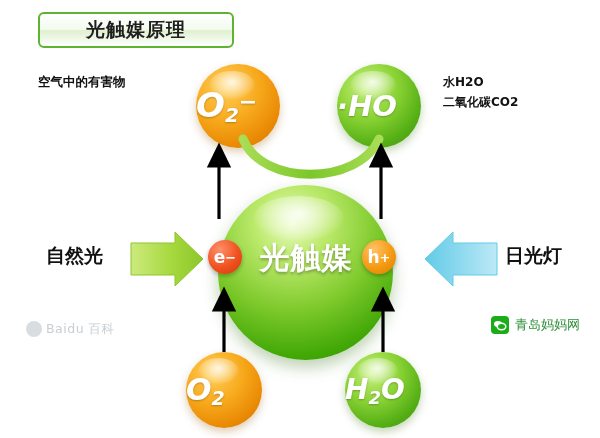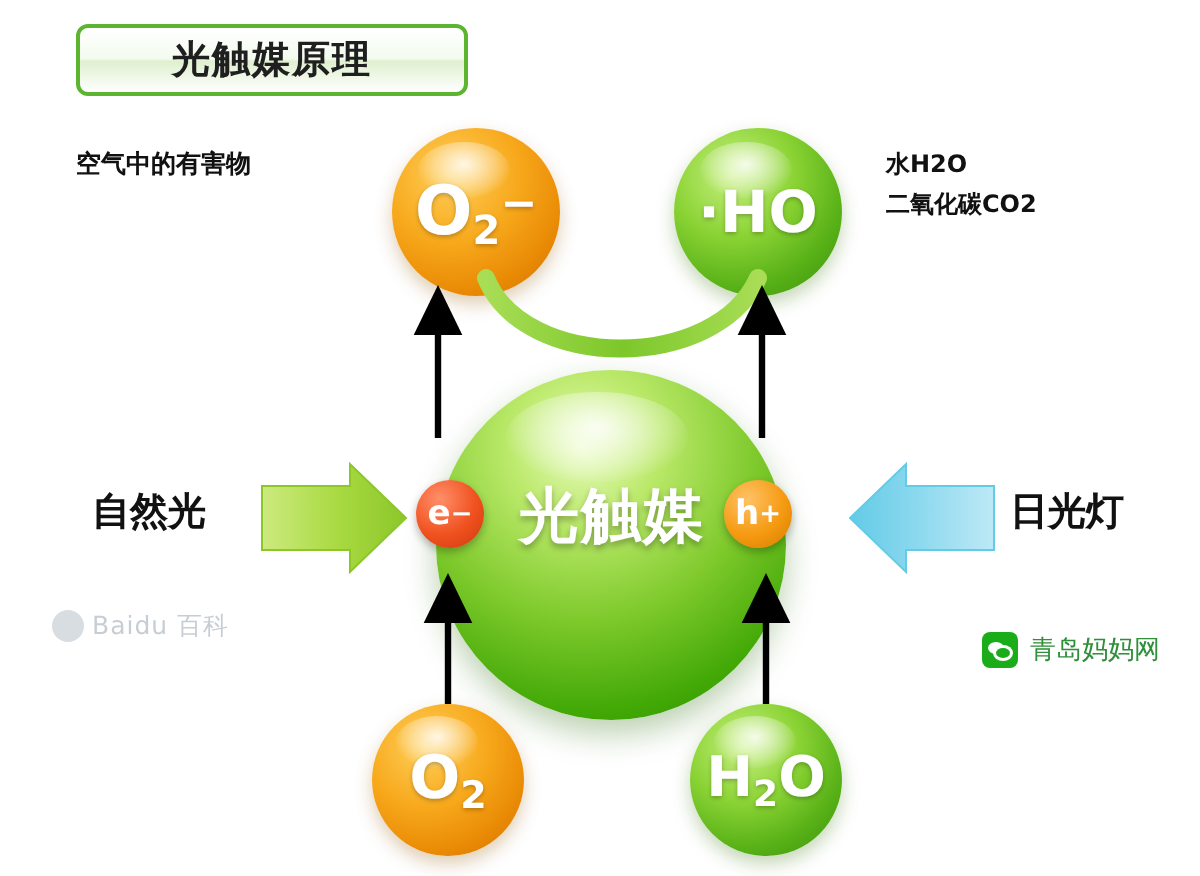--- a/index.html
+++ b/index.html
@@ -66,22 +66,22 @@
   }
   #label-sunlight { left: 46px; top: 243px; }
   #label-lamp { left: 505px; top: 243px; }
 
   
   .sphere {
     position: absolute;
     border-radius: 50%;
     display: flex;
     align-items: center;
-    justify-content: center;
     box-sizing: border-box;
+    font-style: italic;
   }
   .sphere .glyph {
     color: #ffffff;
     font-weight: bold;
     font-family: "DejaVu Sans", "Liberation Sans", sans-serif;
     text-shadow: 0 1px 2px rgba(0,0,0,0.25);
     position: relative;
     z-index: 3;
   }
   .sphere::after {
@@ -190,21 +190,21 @@
     left: 0; top: 0;
     width: 600px; height: 438px;
     pointer-events: none;
     z-index: 4;
   }
 
   
   #baidu-watermark {
     position: absolute;
     left: 26px;
-    bottom: 24px;
+    bottom: 8px;
     display: flex;
     align-items: flex-start;
     opacity: 0.55;
   }
   #baidu-watermark .bd-paw {
     width: 16px; height: 16px;
     border-radius: 50%;
     background: #b9c3cc;
     margin-right: 4px;
     position: relative;

